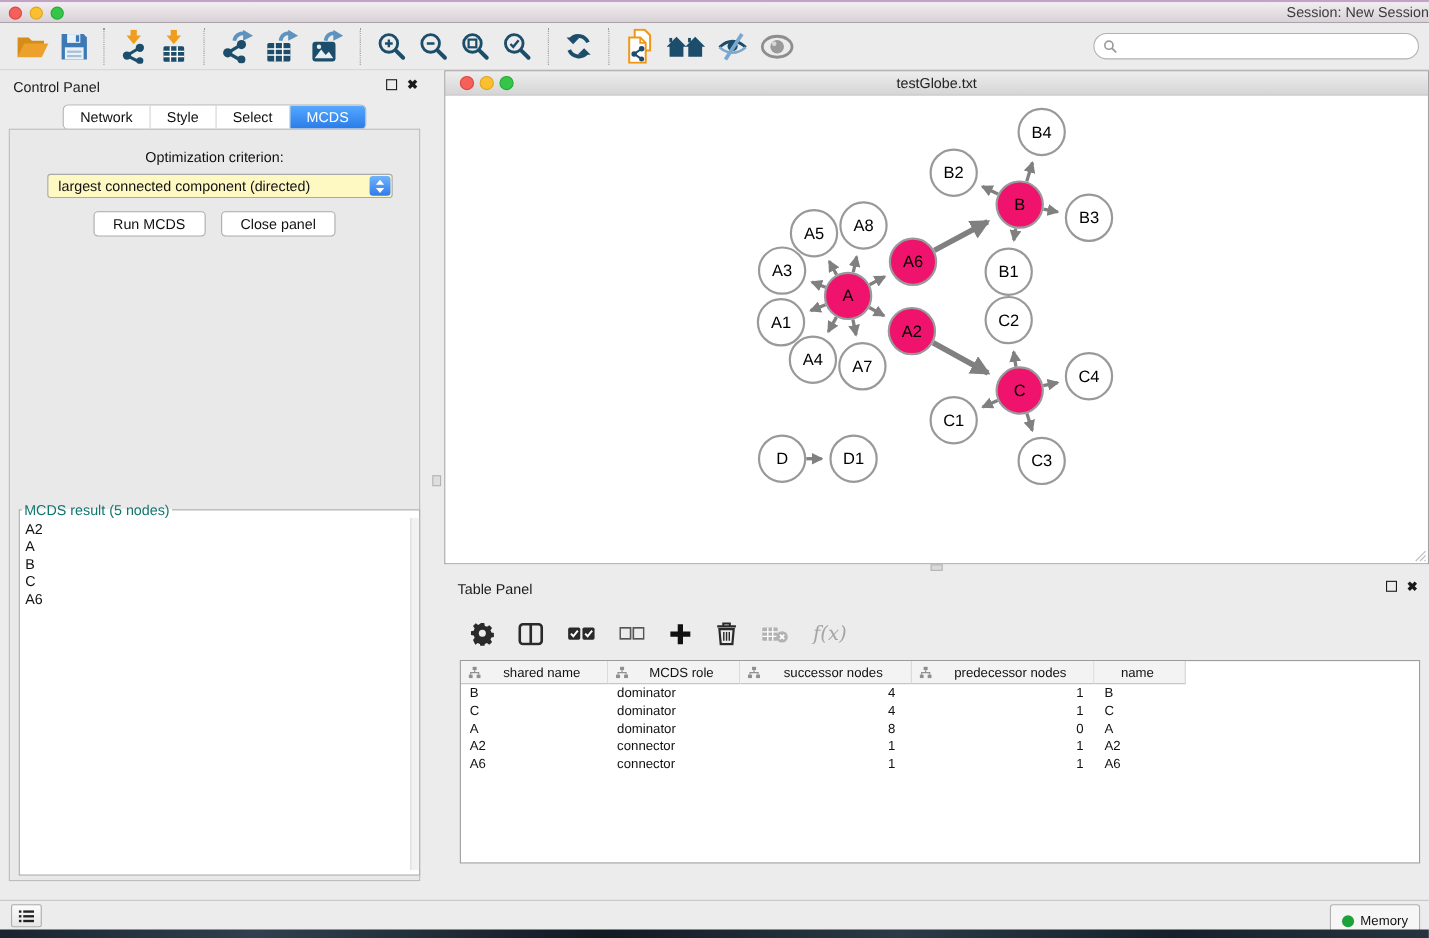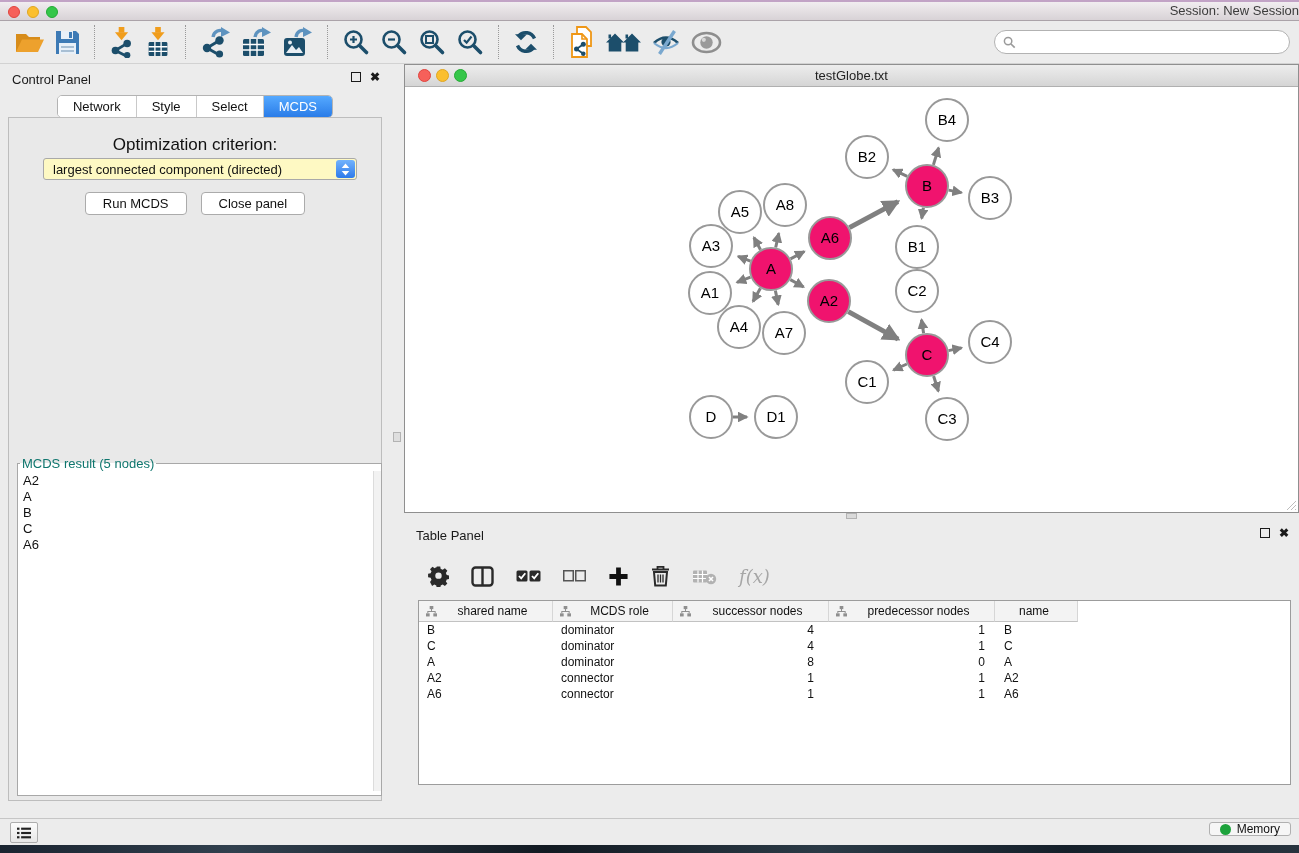--- a/index.html
+++ b/index.html
@@ -42,21 +42,21 @@
 
   .cp-tabs { position:absolute; left:0; top:31px; width:100%; display:flex; justify-content:center; }
   .seg { display:flex; border:1px solid #b3b3b3; border-radius:5px; overflow:hidden; background:#fff; }
   .seg .tab { padding:0 15px; font-size:13px; line-height:21px; height:21px; color:#111;
     background:#fff; border:none; border-right:1px solid #c9c9c9; font-family:inherit; }
   .seg .tab:last-child { border-right:none; }
   .seg .tab.active { background:linear-gradient(#55a9ff,#2a7ce8); color:#fff; }
 
   .cp-content { position:absolute; left:8px; top:53px; width:374px; height:684px;
     border:1px solid #bdbdbd; background:#e9e9e9; }
-  .opt-label { position:absolute; left:0; top:17px; width:100%; text-align:center; font-size:17px; color:#111; }
+  .opt-label { position:absolute; left:0; top:17px; width:100%; text-align:center; font-size:13px; color:#111; }
   .cp-select { position:absolute; left:34px; top:40px; width:314px; height:22px;
     background:#fef9c3; border:1px solid #a9a9a9; border-radius:3px;
     display:flex; align-items:center; }
   .cp-select .sel-text { flex:1; font-size:13px; padding-left:9px; color:#111;
     white-space:nowrap; overflow:hidden; }
   .stepper { width:19px; height:18px; margin-right:1px; border-radius:3px;
     background:linear-gradient(#72b3fd,#2f7bea);
     display:flex; align-items:center; justify-content:center; }
   .btn-row { position:absolute; left:0; top:74px; width:100%; display:flex; justify-content:center; gap:14px; }
   .push-btn { height:23px; padding:0 17px; background:#fff; border:1px solid #ababab;
@@ -116,21 +116,21 @@
   .tp-tabs { position:absolute; left:50%; transform:translateX(-50%); top:269px; }
   .tp-tabs .seg { border-radius:6px; }
   .tp-tabs .tab { line-height:22px; height:22px; }
 
   
   .status-bar { position:absolute; left:0; top:818px; width:100%; height:27px;
     background:#ececec; border-top:1px solid #c6c6c6; }
   .list-btn { position:absolute; left:10px; top:3px; width:28px; height:21px;
     background:linear-gradient(#fcfcfc,#e7e7e7); border:1px solid #adadad; border-radius:2px;
     display:flex; align-items:center; justify-content:center; }
-  .memory-btn { position:absolute; right:8px; top:3px; height:14px;
+  .memory-btn { position:absolute; right:8px; top:3px; height:30px;
     background:#f6f6f6; border:1px solid #b0b0b0; border-radius:3px;
     display:flex; align-items:center; gap:6px; padding:0 10px; font-size:12px; color:#111;
     font-family:inherit; }
   .memory-dot { width:11px; height:11px; border-radius:50%; background:#1ca23b; }
   .desktop-strip { position:absolute; left:0; top:845px; width:100%; height:8px;
     background:linear-gradient(90deg,#1a2430,#31404e 18%,#121a22 42%,#2b3a46 63%,#15202a 82%,#27333e); }
 </style>
 </head>
 <body>
 

